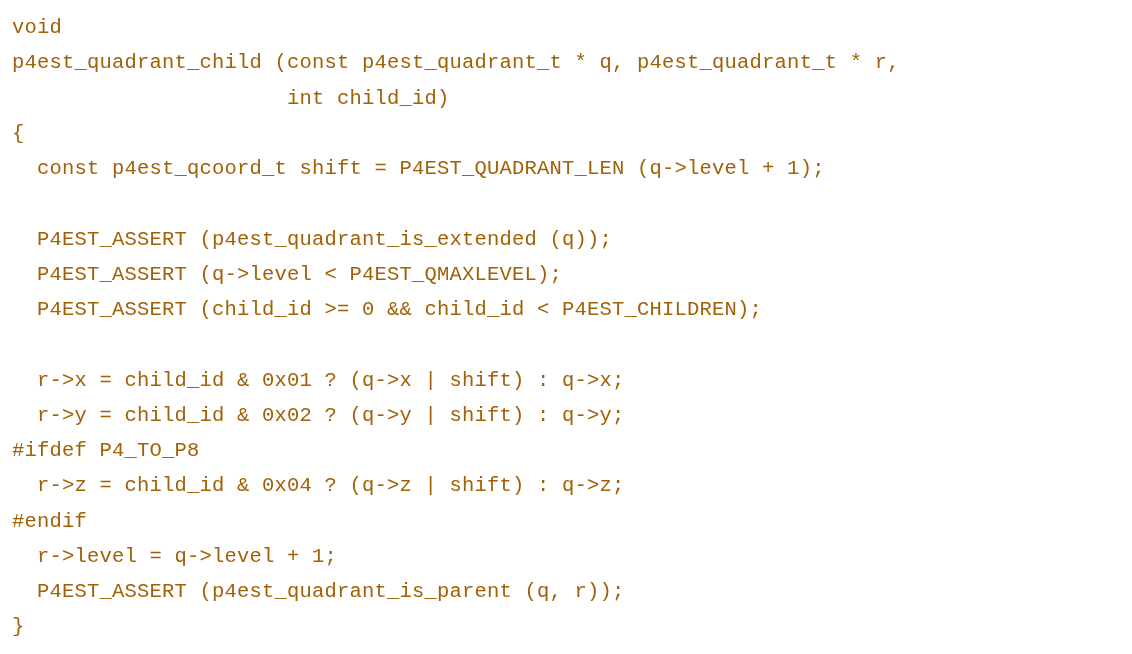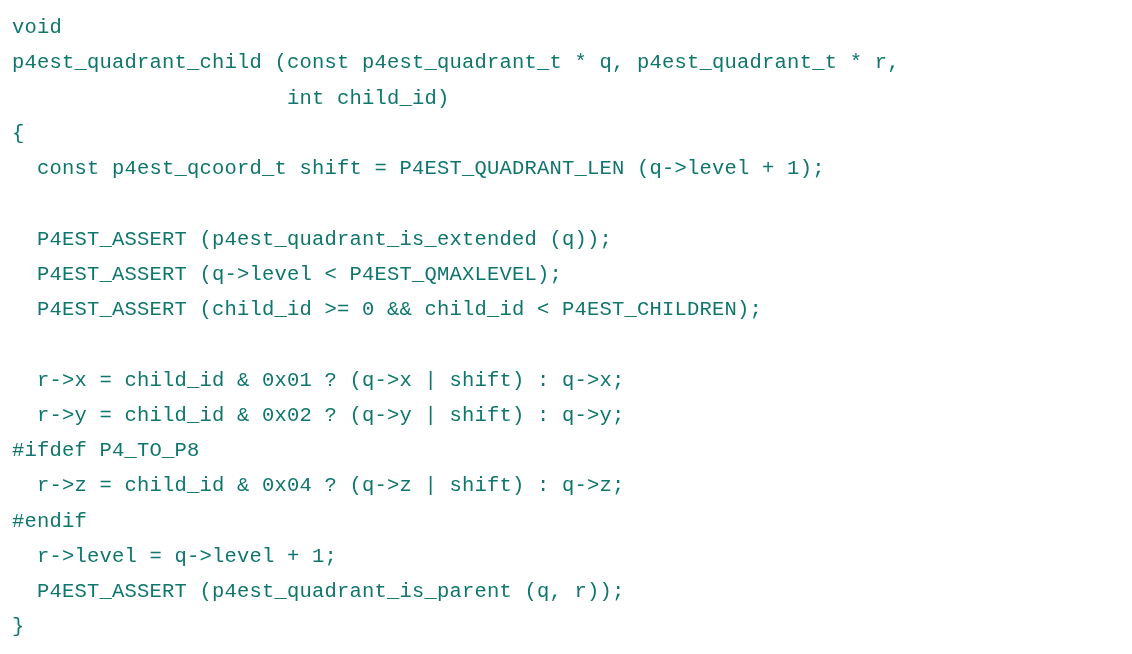--- a/index.html
+++ b/index.html
@@ -9,21 +9,21 @@
     width: 1132px;
     height: 654px;
     overflow: hidden;
   }
   pre.code {
     margin: 0;
     padding: 10px 12px 10px 12px;
     font-family: "Courier New", Courier, monospace;
     font-size: 20.5px;
     line-height: 1.72;
-    color: #0f766e;
+    color: #a16207;
     white-space: pre;
     letter-spacing: 0.2px;
   }
 </style>
 </head>
 <body>
 
 <pre class="code">void
 p4est_quadrant_child (const p4est_quadrant_t * q, p4est_quadrant_t * r,
                       int child_id)

